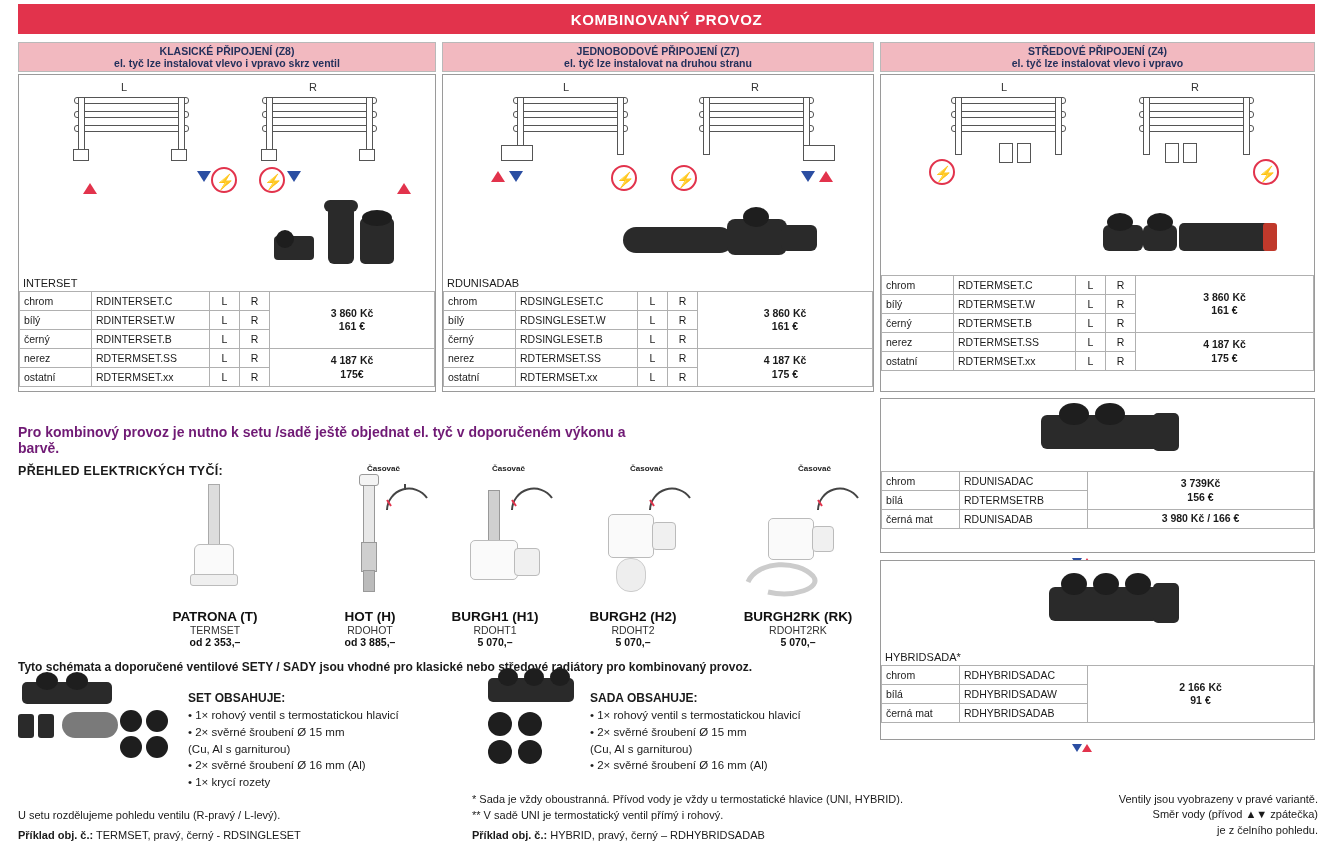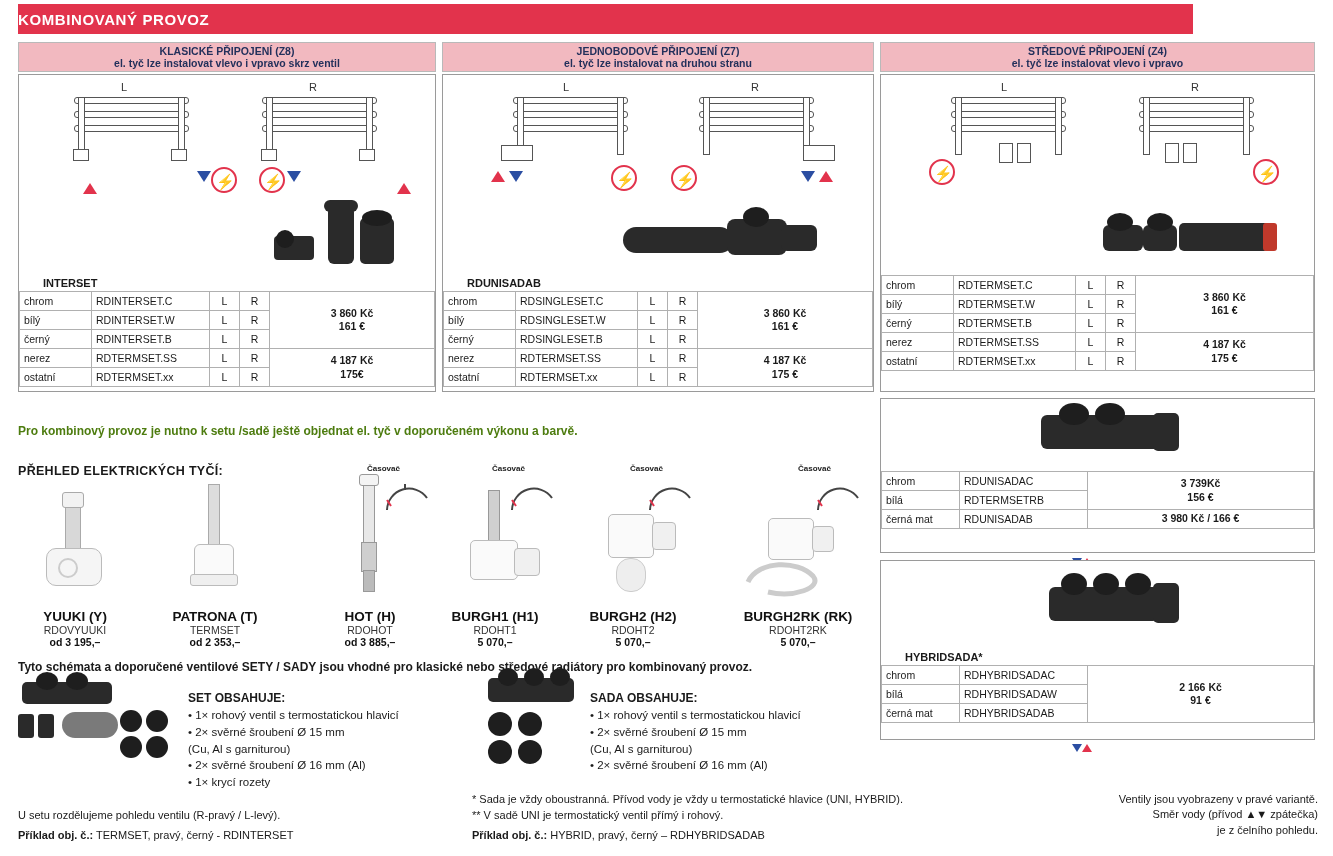--- a/index.html
+++ b/index.html
@@ -10,23 +10,23 @@
     font-size:11px;
     color:#1a1a1a;
     background:#ffffff;
     position:relative;
     overflow:hidden;
   }
   .page { position:relative; width:1333px; height:856px; }
 
   
   .banner {
-    position:absolute; left:18px; top:4px; width:1175px; height:30px;
+    position:absolute; left:18px; top:4px; width:1297px; height:30px;
     background:#e2334c; color:#ffffff;
-    display:flex; align-items:center; 
+    display:flex; align-items:center; justify-content:center;
     font-weight:bold; font-size:15px; letter-spacing:.6px;
   }
   .banner-left { position:absolute; left:18px; top:4px; width:228px; height:30px; background:#ffffff; }
 
   
   .colhead {
     position:absolute; top:42px; height:30px;
     background:#f2b9c0; border:1px solid #b9b9b9;
     display:flex; flex-direction:column; align-items:center; justify-content:center;
     color:#23305b; line-height:1.15;
@@ -60,30 +60,30 @@
   .tri-up { width:0;height:0;border-left:7px solid transparent;border-right:7px solid transparent;border-bottom:11px solid #e2334c; position:absolute; }
   .tri-down { width:0;height:0;border-left:7px solid transparent;border-right:7px solid transparent;border-top:11px solid #2b4ea2; position:absolute; }
 
   
   .photo { position:absolute; }
   .blk { position:absolute; background:#2a2a2a; border-radius:4px; }
   .blk2 { position:absolute; background:#1e1e1e; border-radius:50%; }
   .gry { position:absolute; background:#6e6e6e; border-radius:3px; }
 
   
-  .ptitle { font-weight:bold; font-size:11px; padding:2px 4px;margin-left:20px; }
+  .ptitle { font-weight:normal; font-size:11px; padding:2px 4px; }
   table.t { border-collapse:collapse; width:100%; font-size:10.5px; }
   table.t td { border:1px solid #b0b0b0; padding:2px 4px; height:19px; }
   td.c { text-align:center; }
   td.price { text-align:center; font-weight:bold; line-height:1.25; }
 
   
   .rednote {
     position:absolute; left:18px; top:424px; width:640px;
-    color:#4d7c0f; font-weight:bold; font-size:12px;
+    color:#701a75; font-weight:bold; font-size:14px;
   }
   .secttitle { position:absolute; left:18px; top:464px; font-weight:bold; font-size:12.5px; letter-spacing:.3px; }
 
   
   .rod { position:absolute; top:470px; width:130px; text-align:center; }
   .rodimg { position:relative; height:135px; }
   .rodname { font-weight:bold; font-size:13.5px; color:#111; margin-top:4px; }
   .rodcode { font-size:10.5px; color:#333; }
   .rodprice { font-size:10.5px; font-weight:bold; color:#111; }
   .casovac { position:absolute; font-size:8px; font-weight:bold; }
@@ -444,31 +444,20 @@
       </table>
   </div>
 
   <div class="arrowpair" style="left:1072px;top:742px;">
     <span class="tri-mini-down"></span><span class="tri-mini-up"></span>
   </div>
 
   <div class="rednote">Pro kombinový provoz je nutno k setu /sadě ještě objednat el. tyč v doporučeném výkonu a barvě.</div>
   <div class="secttitle">PŘEHLED ELEKTRICKÝCH TYČÍ:</div>
 
-  <div class="rod" style="left:10px;">
-    <div class="rodimg">
-      <div style="position:absolute;left:55px;top:30px;width:16px;height:54px;background:#d8d8d8;border:1px solid #aaa;"></div>
-      <div style="position:absolute;left:52px;top:22px;width:22px;height:16px;background:#f2f2f2;border:1px solid #aaa;border-radius:3px;"></div>
-      <div style="position:absolute;left:36px;top:78px;width:56px;height:38px;background:#f5f5f5;border:1px solid #bbb;border-radius:10px;"></div>
-      <div style="position:absolute;left:48px;top:88px;width:20px;height:20px;border:2px solid #ccc;border-radius:50%;"></div>
-    </div>
-    <div class="rodname">YUUKI (Y)</div>
-    <div class="rodcode">RDOVYUUKI</div>
-    <div class="rodprice">od 3 195,–</div>
-  </div>
 
   <div class="rod" style="left:150px;">
     <div class="rodimg">
       <div style="position:absolute;left:58px;top:14px;width:12px;height:66px;background:#ddd;border:1px solid #aaa;"></div>
       <div style="position:absolute;left:44px;top:74px;width:40px;height:34px;background:#fafafa;border:1px solid #bbb;border-radius:6px 6px 3px 3px;"></div>
       <div style="position:absolute;left:40px;top:104px;width:48px;height:12px;background:#efefef;border:1px solid #bbb;border-radius:3px;"></div>
     </div>
     <div class="rodname">PATRONA (T)</div>
     <div class="rodcode">TERMSET</div>
     <div class="rodprice">od 2 353,–</div>
@@ -582,21 +571,21 @@
     <div>• 1× rohový ventil s termostatickou hlavicí</div>
     <div>• 2× svěrné šroubení Ø 15 mm</div>
     <div>   (Cu, Al s garniturou)</div>
     <div>• 2× svěrné šroubení Ø 16 mm (Al)</div>
   </div>
 
   <div class="foot" style="left:18px;top:808px;width:460px;">
     <div>U setu rozdělujeme pohledu ventilu (R-pravý / L-levý).</div>
     <div style="margin-top:4px;">
       <span class="footb">Příklad obj. č.:</span>
-      <span>TERMSET, pravý, černý - RDINTERSET</span>
+      <span>TERMSET, pravý, černý - RDSINGLESET</span>
     </div>
   </div>
 
   <div class="foot" style="left:472px;top:792px;width:560px;">
     <div>* Sada je vždy oboustranná. Přívod vody je vždy u termostatické hlavice (UNI, HYBRID).</div>
     <div>** V sadě UNI je termostatický ventil přímý i rohový.</div>
     <div style="margin-top:4px;">
       <span class="footb">Příklad obj. č.:</span>
       <span>HYBRID, pravý, černý – RDHYBRIDSADAB</span>
     </div>

